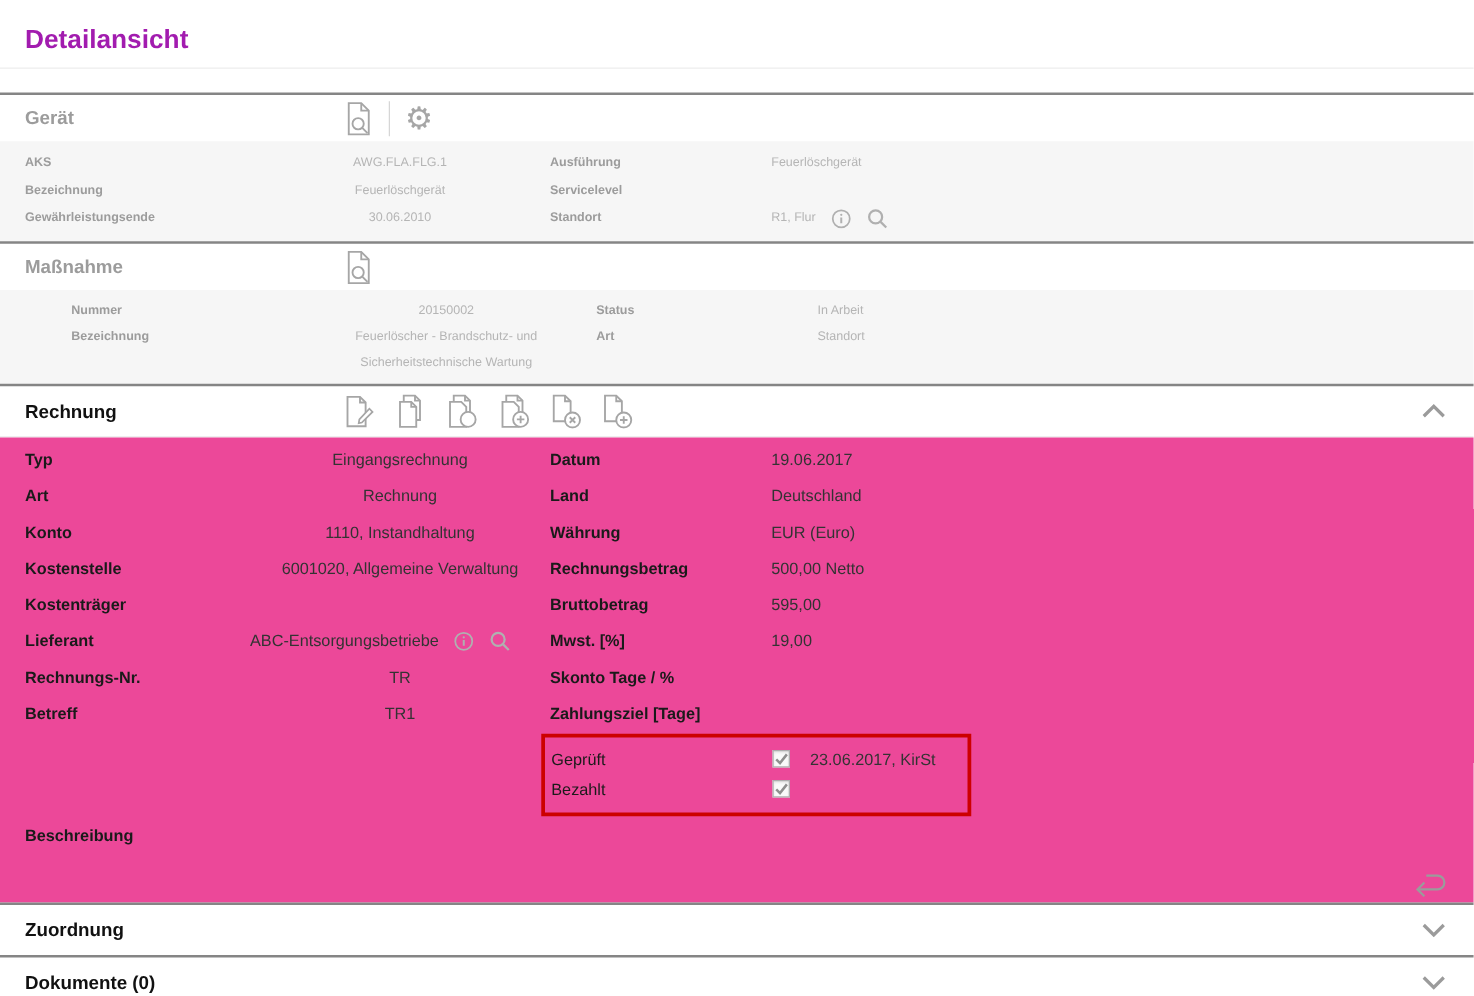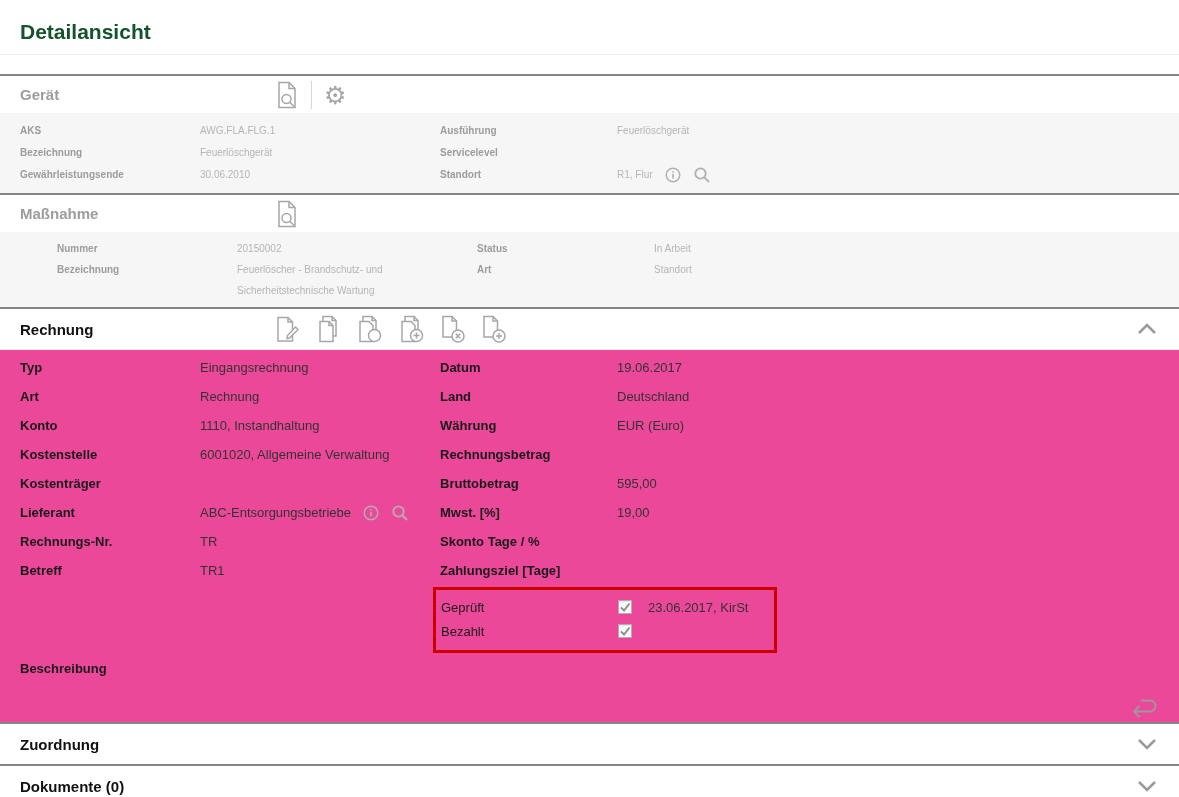--- a/index.html
+++ b/index.html
@@ -1,19 +1,19 @@
 <!DOCTYPE html>
 <html><head>
 <meta charset="utf-8">
 <style>
   * { margin:0; padding:0; box-sizing:border-box; }
   body { background:#fff; font-family:"Liberation Sans", sans-serif; }
   .page { position:relative; width:1179px; height:797px; background:#fff; overflow:hidden; }
 
-  .page-title { padding:20px 0 0 20px; font-size:21px; font-weight:bold; color:#14532d; }
+  .page-title { padding:20px 0 0 20px; font-size:21px; font-weight:bold; color:#a21caf; }
   .title-underline { margin-top:10px; border-bottom:1px solid #ededed; }
   .gap19 { height:19px; }
   .hr-dark { border-top:2px solid #858585; }
   .hr-light { border-top:1px solid #e9e9e9; }
 
   .sec-header { display:flex; align-items:center; height:37px; }
   .sec-title { width:275px; padding-left:20px; font-size:15px; font-weight:bold; }
   .sec-title.disabled { color:#9c9c9c; }
   .sec-title.active { color:#111; }
   .toolbar { display:flex; align-items:center; gap:12px; }
@@ -21,21 +21,21 @@
   .vsep { width:1px; height:28px; background:#d6d6d6; }
   .icon-btn { display:inline-flex; align-items:center; justify-content:center; cursor:pointer; }
   .gear-glyph { font-size:25px; color:#a6a6a6; line-height:26px; }
   .header-chevron { margin-left:auto; margin-right:22px; }
 
   .fields { background:#f6f6f6; padding:7px 0; font-size:10px; }
   .fields.tight { padding:6px 0; }
   .frow { display:flex; line-height:22px; }
   .frow.wraprow { line-height:21px;margin-left:37px; }
   .l-lbl { margin-left:20px; width:180px; font-weight:bold; }
-  .l-val { width:240px; }
+  .l-val { width:240px;text-align:center; }
   .r-lbl { width:177px; font-weight:bold; }
   .r-val { flex:1; }
   .disabled-txt .l-lbl, .disabled-txt .r-lbl { color:#9c9c9c; }
   .disabled-txt .l-val, .disabled-txt .r-val { color:#b5b5b5; }
 
   .rech-body { background:#ec4899; font-size:13px; padding-top:3px; }
   .rech-body .frow { line-height:29px; }
   .rech-body .l-lbl, .rech-body .r-lbl { color:#1a1a1a; }
   .rech-body .l-val, .rech-body .r-val { color:#333; }
   .val-with-icons { display:inline-flex; align-items:center; gap:12px; }
@@ -229,20 +229,21 @@
     <div class="frow">
       <span class="l-lbl">Konto</span>
       <span class="l-val">1110, Instandhaltung</span>
       <span class="r-lbl">Währung</span>
       <span class="r-val">EUR (Euro)</span>
     </div>
     <div class="frow">
       <span class="l-lbl">Kostenstelle</span>
       <span class="l-val">6001020, Allgemeine Verwaltung</span>
       <span class="r-lbl">Rechnungsbetrag</span>
+      <span class="r-val">500,00 Netto</span>
     </div>
     <div class="frow">
       <span class="l-lbl">Kostenträger</span>
       <span class="l-val"></span>
       <span class="r-lbl">Bruttobetrag</span>
       <span class="r-val">595,00</span>
     </div>
     <div class="frow">
       <span class="l-lbl">Lieferant</span>
       <span class="l-val val-with-icons">

